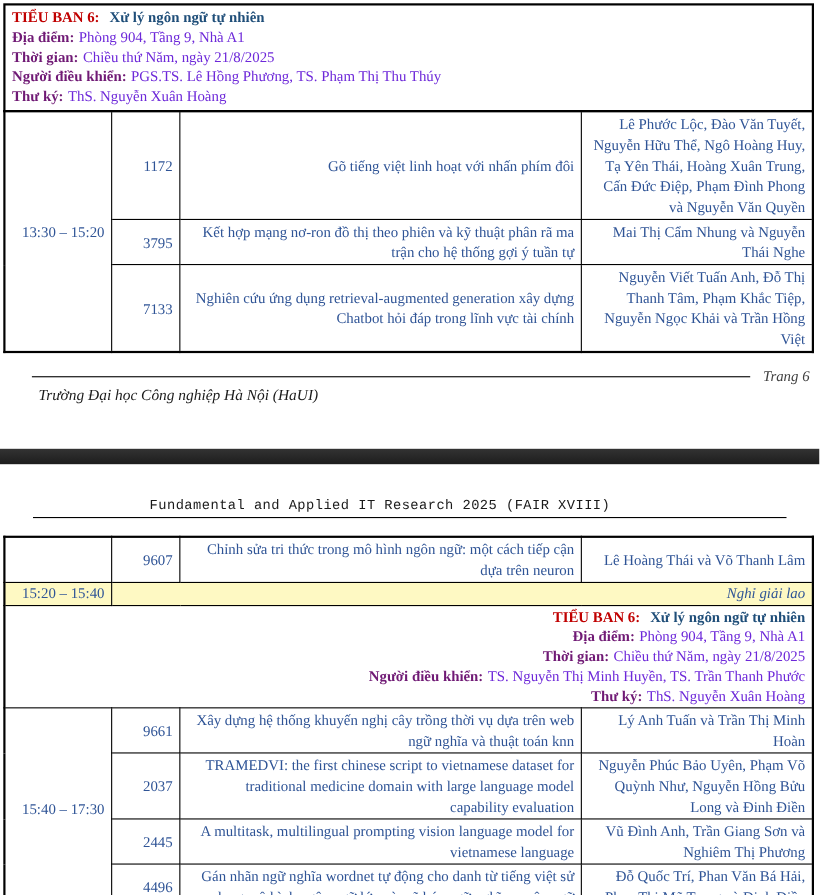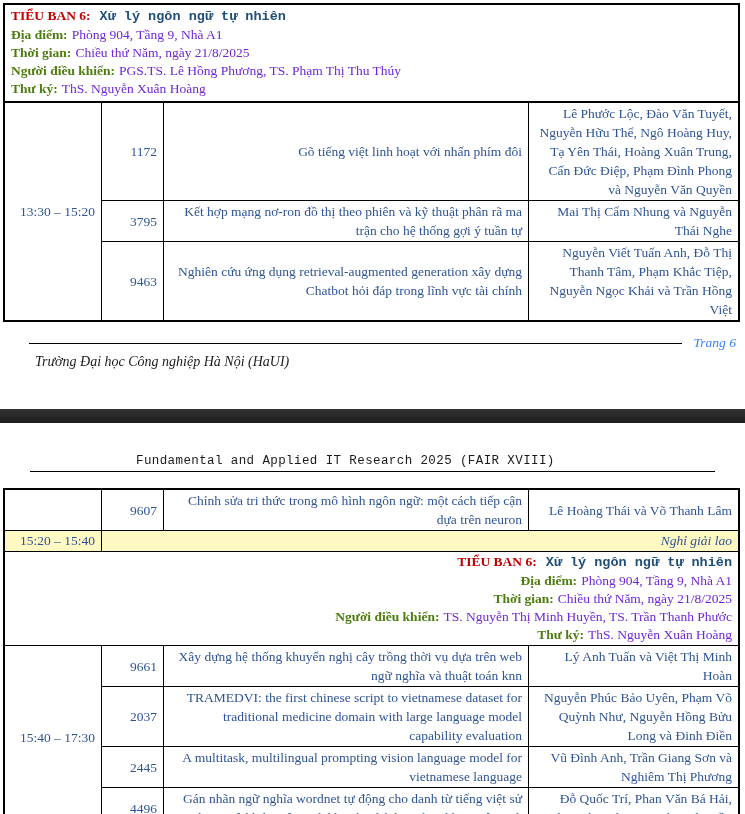--- a/index.html
+++ b/index.html
@@ -12,22 +12,22 @@
 
   
   .session-block{
     border:2px solid #000;
     padding:2px 6px 3px 6px;
     font-size:13.5px;line-height:18px;
     background:#fff;
   }
   .session-line{white-space:nowrap;}
   .session-heading .h-label{color:#C00000;font-weight:bold;margin-right:9px;margin-top:12px;}
-  .session-heading .h-title{color:#1F4E79;font-weight:bold;font-family:Liberation Mono, monospace;}
-  .f-label{color:#4d7c0f;font-weight:bold;margin-right:4px;}
+  .session-heading .h-title{color:#1F4E79;font-weight:bold;}
+  .f-label{color:#701a75;font-weight:bold;margin-right:4px;}
   .f-value{color:#6d28d9;}
 
   
   table.sched{
     width:737px;border-collapse:collapse;table-layout:fixed;
     margin-top:-2px;
     border:2px solid #000;
     font-size:13.5px;color:#2F5496;
   }
   table.sched td{
@@ -48,21 +48,21 @@
   td.session-cell{padding:2px 6px 3px 6px;}
   td.session-cell .session-block{border:none;padding:0;}
 
   
   .footer-rule-row{
     display:flex;align-items:center;
     margin:13px 4px 0 26px;
   }
   .footer-rule-row .rule{flex:1;border-top:1.6px solid #000;margin-right:12px;}
   .page-num{
-    font-style:italic;color:#3b82f6;font-size:13.5px;white-space:nowrap;
+    font-style:italic;color:#404040;font-size:13.5px;white-space:nowrap;
   }
   .footer-inst{
     margin:3px 0 0 32px;
     font-style:italic;color:#1a1a1a;font-size:14px;
   }
 
   
   .page-separator{
     width:745px;height:14px;margin-top:39px;
     background:linear-gradient(#333333,#1d1d1d);
@@ -109,21 +109,21 @@
       <td class="col-id">1172</td>
       <td class="col-title">Gõ tiếng việt linh hoạt với nhấn phím đôi</td>
       <td class="col-auth">Lê Phước Lộc, Đào Văn Tuyết, Nguyễn Hữu Thể, Ngô Hoàng Huy, Tạ Yên Thái, Hoàng Xuân Trung, Cấn Đức Điệp, Phạm Đình Phong và Nguyễn Văn Quyền</td>
     </tr>
     <tr>
       <td class="col-id">3795</td>
       <td class="col-title">Kết hợp mạng nơ-ron đồ thị theo phiên và kỹ thuật phân rã ma trận cho hệ thống gợi ý tuần tự</td>
       <td class="col-auth">Mai Thị Cẩm Nhung và Nguyễn Thái Nghe</td>
     </tr>
     <tr>
-      <td class="col-id">9463</td>
+      <td class="col-id">7133</td>
       <td class="col-title">Nghiên cứu ứng dụng retrieval-augmented generation xây dựng Chatbot hỏi đáp trong lĩnh vực tài chính</td>
       <td class="col-auth">Nguyễn Viết Tuấn Anh, Đỗ Thị Thanh Tâm, Phạm Khắc Tiệp, Nguyễn Ngọc Khải và Trần Hồng Việt</td>
     </tr>
   </tbody>
     </table>
 
   <div class="footer-rule-row">
     <div class="rule"></div>
     <div class="page-num">Trang 6</div>
   </div>
@@ -166,21 +166,21 @@
             <div class="session-line">
               <span class="f-label">Thư ký:</span><span class="f-value">ThS. Nguyễn Xuân Hoàng</span>
             </div>
           </div>
         </td>
       </tr>
       <tr>
         <td class="col-time" rowspan="4">15:40 – 17:30</td>
         <td class="col-id">9661</td>
         <td class="col-title">Xây dựng hệ thống khuyến nghị cây trồng thời vụ dựa trên web ngữ nghĩa và thuật toán knn</td>
-        <td class="col-auth">Lý Anh Tuấn và Việt Thị Minh Hoàn</td>
+        <td class="col-auth">Lý Anh Tuấn và Trần Thị Minh Hoàn</td>
       </tr>
       <tr>
         <td class="col-id">2037</td>
         <td class="col-title">TRAMEDVI: the first chinese script to vietnamese dataset for traditional medicine domain with large language model capability evaluation</td>
         <td class="col-auth">Nguyễn Phúc Bảo Uyên, Phạm Võ Quỳnh Như, Nguyễn Hồng Bửu Long và Đinh Điền</td>
       </tr>
       <tr>
         <td class="col-id">2445</td>
         <td class="col-title">A multitask, multilingual prompting vision language model for vietnamese language</td>
         <td class="col-auth">Vũ Đình Anh, Trần Giang Sơn và Nghiêm Thị Phương</td>

